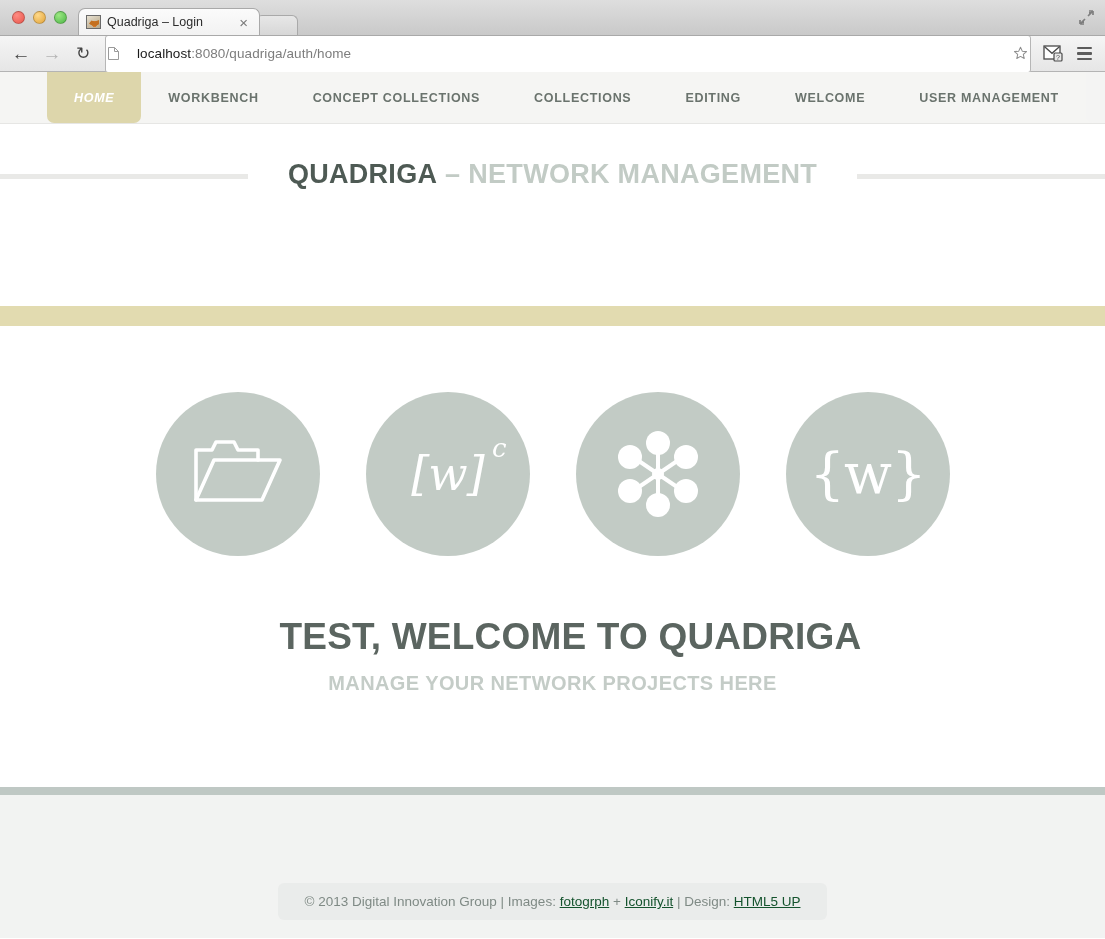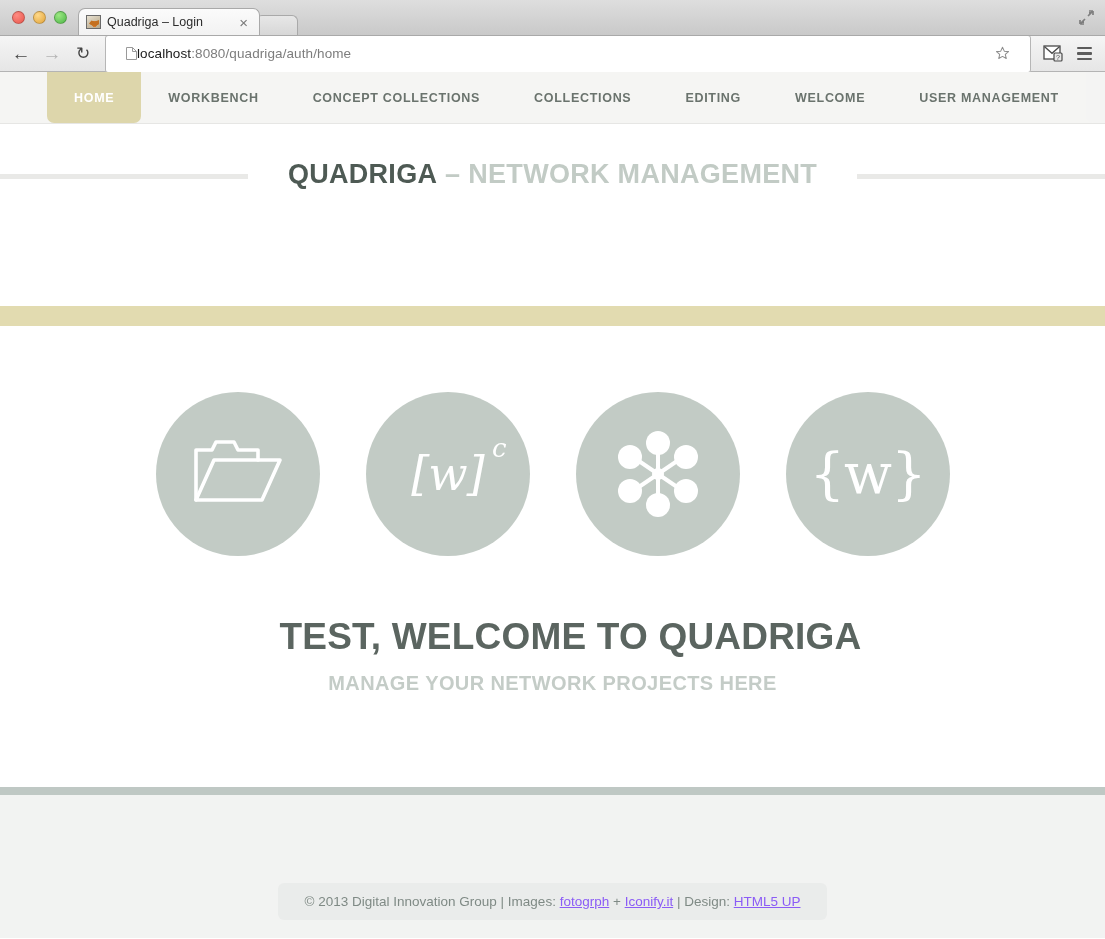--- a/index.html
+++ b/index.html
@@ -78,21 +78,21 @@
     width:22px; height:22px; display:flex;
     align-items:center; justify-content:center;
     color:#454545; font-size:19px; line-height:1;
   }
   .navbtn.disabled { color:#b3b3b3; }
   .navbtn.reload { font-size:17px; }
 
   .omnibox {
     flex:1; height:38px; margin:0 2px;
     background:#ffffff; border:1px solid #b6b6b6; border-radius:3px;
-    display:flex; align-items:center; padding:0 20px; gap:0;
+    display:flex; align-items:center; padding:0 2px; gap:18px;
   }
   .pageicon { width:11px; height:13px; flex:none; }
   .url { font-size:13.5px; color:#7d7d7d; white-space:nowrap; letter-spacing:.1px; }
   .url .host { color:#1a1a1a; }
   .star { margin-left:auto; width:15px; height:15px; flex:none; }
 
   .toolicon { width:22px; height:20px; display:flex; align-items:center; justify-content:center; }
   .menu-ico { display:flex; flex-direction:column; gap:3px; }
   .menu-ico span { display:block; width:15px; height:2.6px; background:#5b5b5b; border-radius:1px; }
 
@@ -112,21 +112,21 @@
     position:relative;
   }
   .navitem {
     display:flex; align-items:center; justify-content:center;
     padding:0 27px;
     font-size:12.5px; font-weight:bold; letter-spacing:.7px;
     color:#6a736d;
     border-radius:0 0 7px 7px;
     white-space:nowrap;
   }
-  .navitem.active { background:#ddd6ab; color:#ffffff; }
+  .navitem.active { background:#ddd6ab; color:#ffffff;font-style:italic; }
   .navitem.highlight { background:#f4f4f3; color:#5e6862; }
   .navitem.spacer { flex:1; padding:0; }
 
   
   .titleband {
     height:100px; position:relative;
     display:flex; align-items:center; justify-content:center;
   }
   .rule { position:absolute; top:50%; height:5px; background:#e9e9e7; }
   .rule.left  { left:0;  width:312px; }
@@ -183,21 +183,21 @@
   .footer {
     flex:1; background:#f2f3f2;
     display:flex; justify-content:center; align-items:flex-start;
     padding-top:88px;
   }
   .footpill {
     background:#eaeceb; border-radius:6px;
     padding:11px 26px;
     font-size:13.5px; color:#7f8a85;
   }
-  .footpill a { color:#8b5cf6; }
+  .footpill a { color:#14532d; }
   .viewport-inner { display:flex; flex-direction:column; height:866px; }
 </style>
 </head>
 <body>
 
 <div class="browser">
 
   <div class="titlebar">
     <div class="traffic">
       <div class="tl red"></div>

